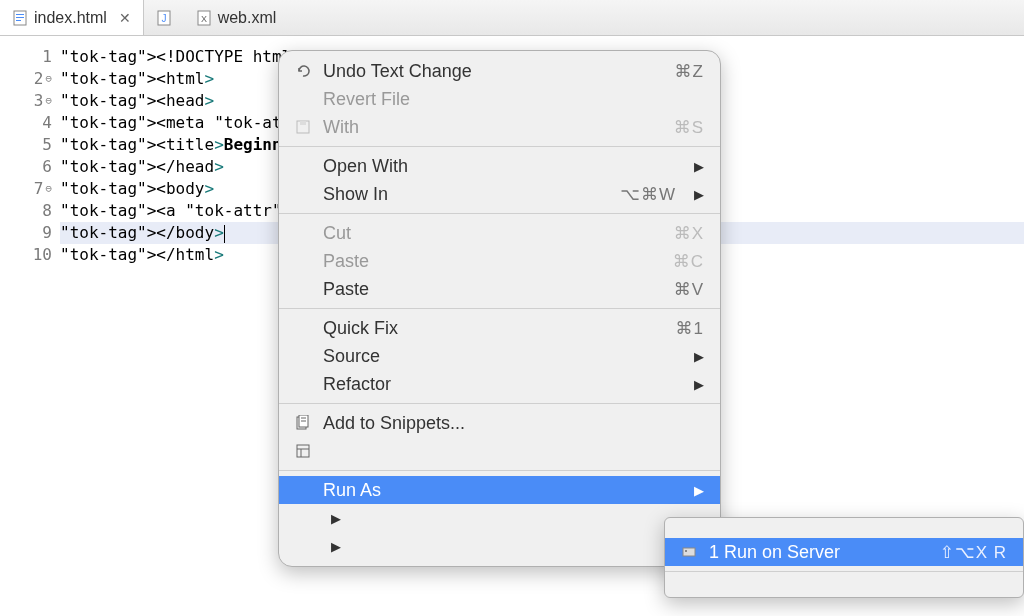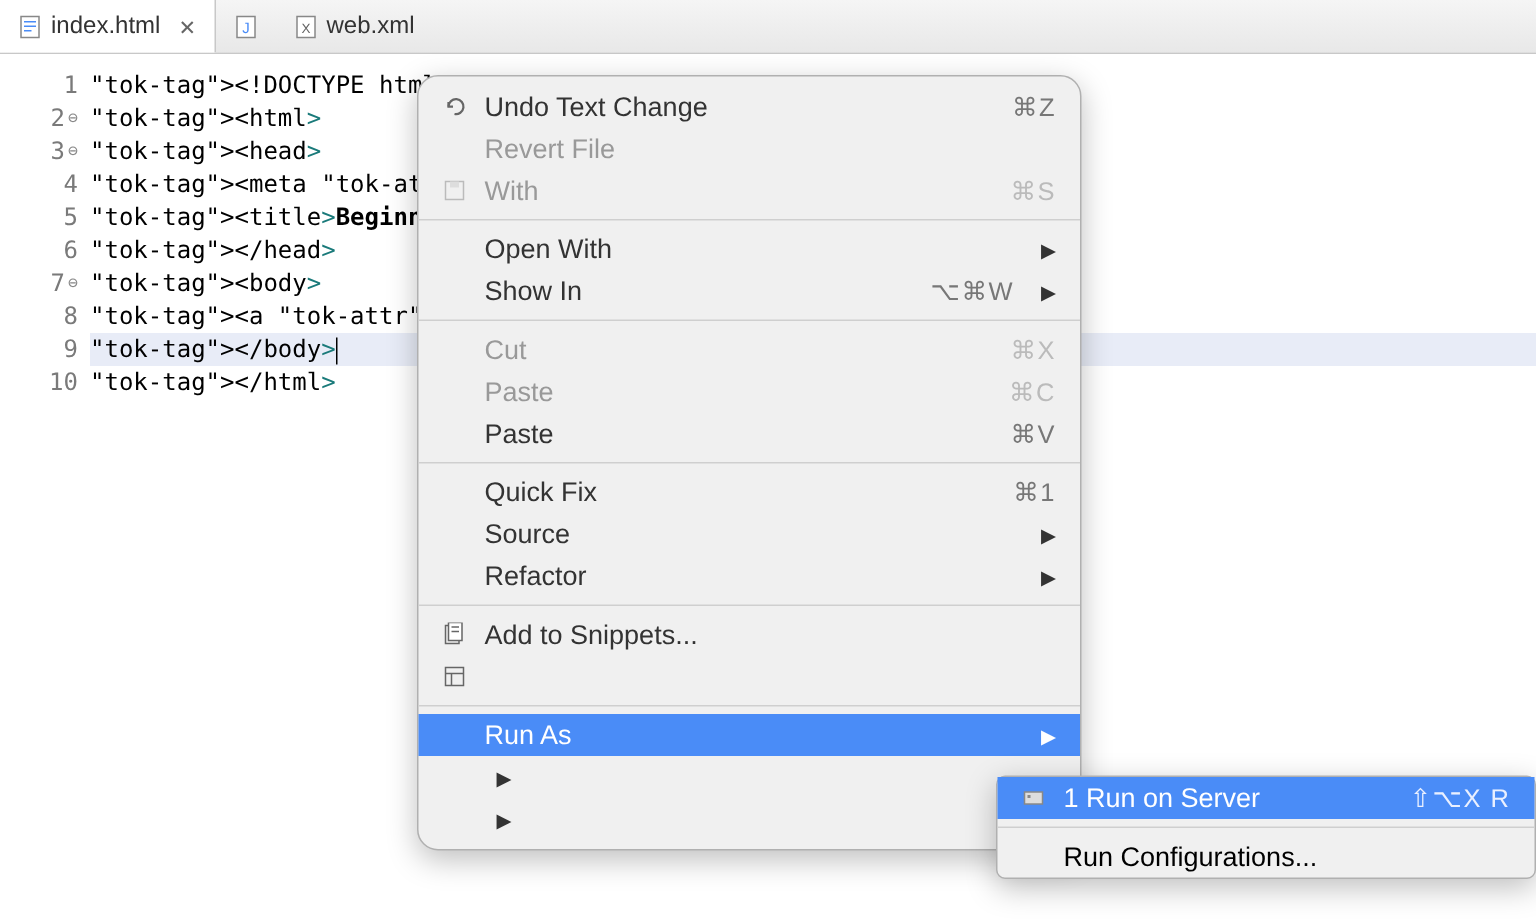--- a/index.html
+++ b/index.html
@@ -105,21 +105,21 @@
 
     .submenu {
       position: absolute;
       top: 517px;
       left: 664px;
       width: 360px;
       background: #f0f0f0;
       border: 1px solid #b0b0b0;
       border-radius: 6px;
       box-shadow: 0 6px 20px rgba(0,0,0,0.25);
-      padding: 0 0;
+      padding: 20px 0;
       font-size: 18px;
     }
     .submenu .menu-item.highlighted {
       background: #4a8cf7;
       color: #fff;
     }
     .sub-shortcut { color: #eaf0ff; font-size: 17px; letter-spacing: 1px; }
     .submenu .menu-sep { height: 1px; background: #cfcfcf; margin: 5px 0; }
   </style>
 </head>
@@ -307,17 +307,13 @@
     <span class="menu-icon">
       <svg width="16" height="16" viewBox="0 0 16 16">
           <rect x="2" y="4" width="12" height="8" fill="#ddd" stroke="#888"></rect>
           <rect x="4" y="6" width="2" height="2" fill="#888"></rect>
         </svg>
     </span>
     <span class="menu-label">1 Run on Server</span>
     <span class="sub-shortcut">⇧⌥X R</span>
   </div>
   <div class="menu-sep"></div>
-  <div class="menu-item">
-    <span class="menu-icon"></span>
-    <span class="menu-label">Run Configurations...</span>
-  </div>
 </div>
 
 </body></html>

